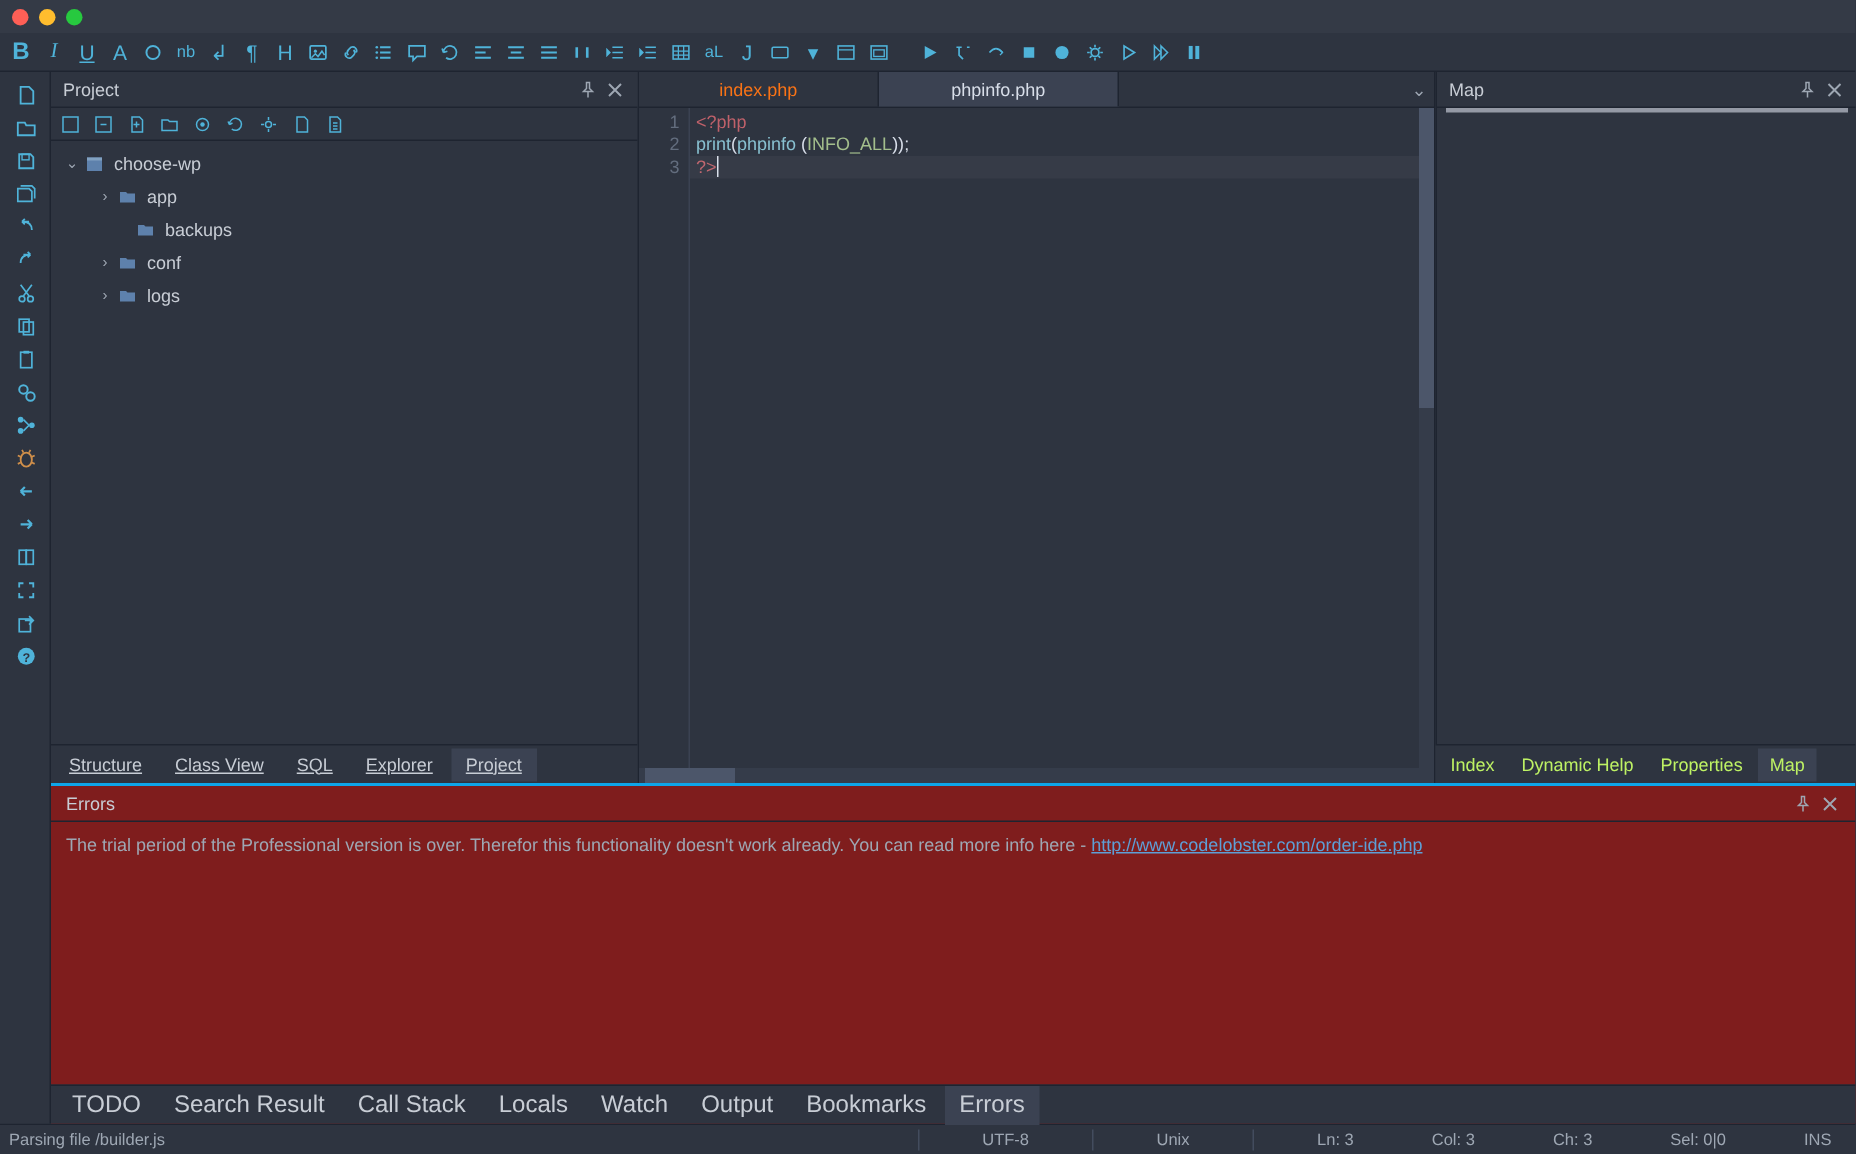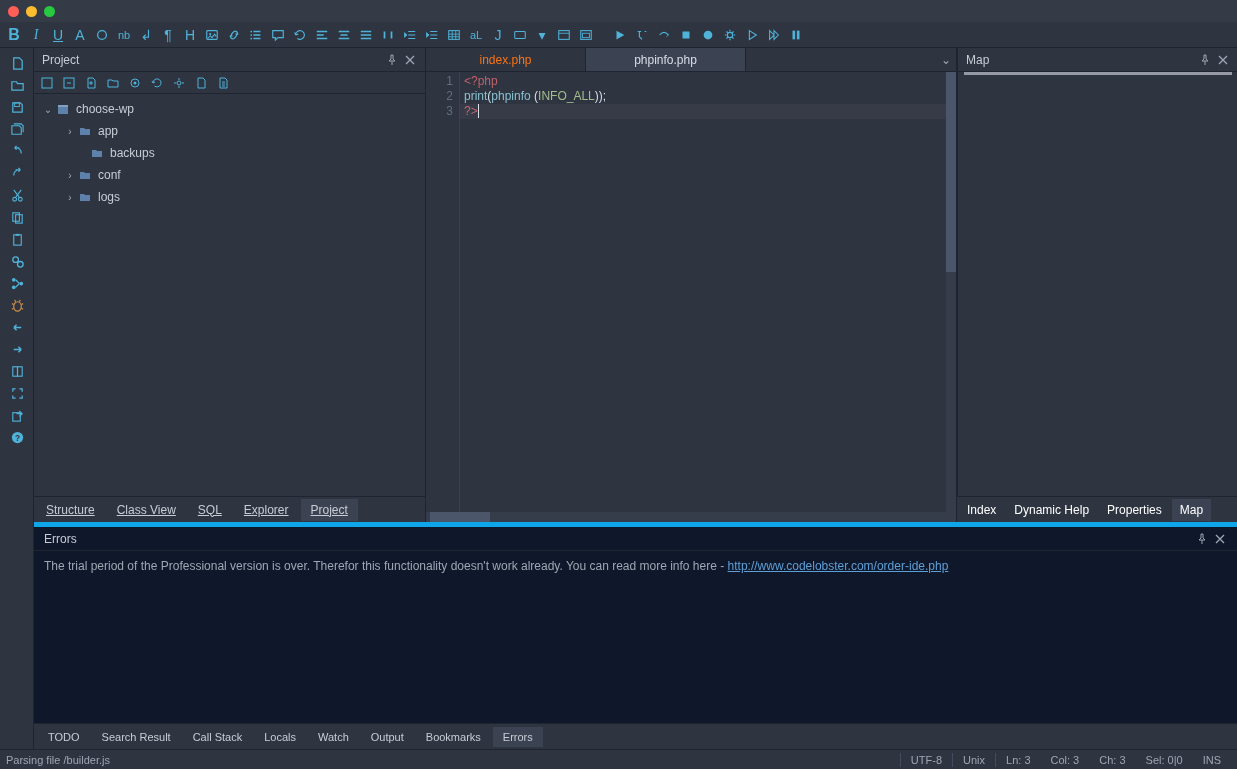--- a/index.html
+++ b/index.html
@@ -90,36 +90,36 @@
 .map-body { flex: 1; background: #2e3440; position: relative; }
 .map-stripe { position: absolute; top: 0; left: 6px; right: 6px; height: 3px; background: #d8dee9; opacity: 0.6; }
 
 
 .left-bottom-tabs { height: 26px; display: flex; align-items: center; gap: 2px; padding: 2px; background: #2e3440; border-top: 1px solid #1e2430; }
 .lbtab { padding: 4px 10px; color: #c8cdd5; cursor: pointer; font-size: 12px; text-decoration: underline; }
 .lbtab.active { background: #3b4252; }
 
 
 .right-bottom-tabs { height: 26px; display: flex; align-items: center; gap: 2px; padding: 2px; background: #2e3440; border-top: 1px solid #1e2430; justify-content: flex-start; }
-.rbtab { padding: 4px 8px; color: #ffffff; cursor: pointer; font-size: 12px; }
+.rbtab { padding: 4px 8px; color: #bef264; cursor: pointer; font-size: 12px; }
 .rbtab.active { background: #3b4252; }
 
 
-.errors-panel { height: 227px; background: #0f172a; border-top: 5px solid #0ea5e9; display: flex; flex-direction: column; }
+.errors-panel { height: 227px; background: #7f1d1d; border-top: 2px solid #0ea5e9; display: flex; flex-direction: column; }
 .errors-header { height: 24px; display: flex; align-items: center; padding: 0 10px; color: #c8cdd5; border-bottom: 1px solid #1e2430; }
 .errors-body { flex: 1; padding: 8px 10px; color: #9ea7b3; font-size: 12px; }
 .errors-body a { color: #5e9fd6; text-decoration: underline; }
 
 
 .bottom-tabs { height: 26px; background: #2e3440; display: flex; align-items: center; gap: 2px; padding: 0 4px; border-top: 1px solid #1e2430; }
-.btab { padding: 4px 10px; color: #c8cdd5; cursor: pointer; font-size: 11px; }
+.btab { padding: 4px 10px; color: #c8cdd5; cursor: pointer; font-size: 16px; }
 .btab.active { background: #3b4252; }
 
 
-.statusbar { height: 20px; background: #2e3440; border-top: 1px solid #1e2430; display: flex; align-items: center; padding: 0 6px; color: #9ea7b3; font-size: 11px; }
+.statusbar { height: 20px; background: #2e3440; border-top: 1px solid #1e2430; display: flex; align-items: center; padding: 0 6px; color: #9ea7b3; font-size: 11px; gap: 32px; }
 .statusbar .sp { flex: 1; }
 .status-seg { padding: 0 10px; }
 .status-divs { border-left: 1px solid #434c5e; height: 14px; }
 
 </style>
 </head>
 <body>
 
 <div class="titlebar">
   <div class="traffic">

